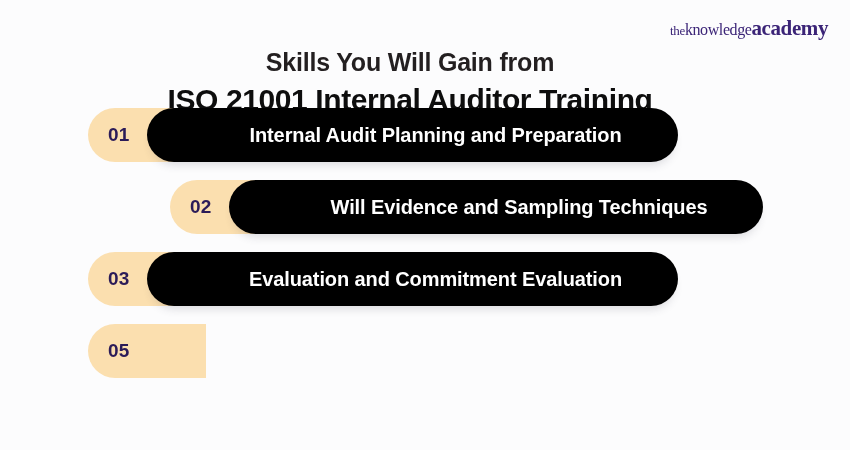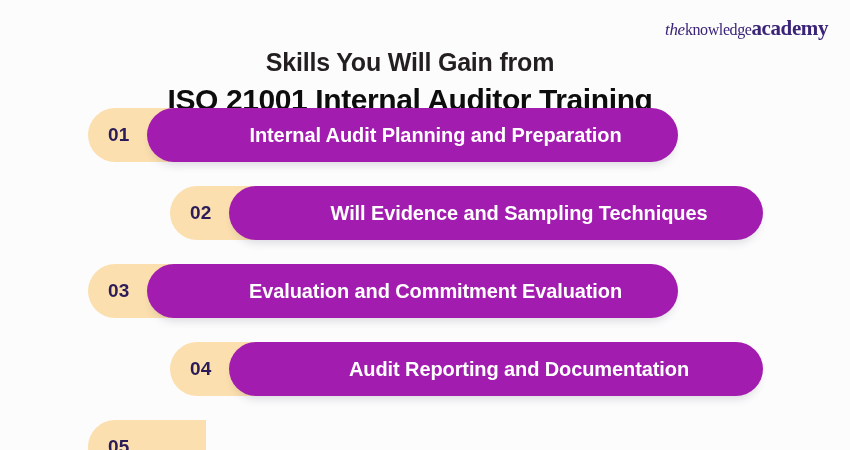--- a/index.html
+++ b/index.html
@@ -19,22 +19,21 @@
   .logo {
     position: absolute;
     top: 18px;
     right: 22px;
     font-family: "Liberation Serif", serif;
     color: #3b2477;
     white-space: nowrap;
     line-height: 1;
   }
   .logo .the {
-    font-style: italic;
-    font-size: 17px;
+    font-size: 13px;
     letter-spacing: -0.3px;
     margin-top: 36px;
   }
   .logo .knowledge {
     font-size: 16px;
     letter-spacing: -0.4px;
   }
   .logo .academy {
     font-size: 21px;
     font-weight: 700;
@@ -72,21 +71,21 @@
   
   .rows {
     position: absolute;
     top: 108px;
     left: 0;
     width: 850px;
   }
   .row {
     position: relative;
     height: 64px;
-    margin-bottom: 14px;
+    margin-bottom: 8px;
   }
   .row.indent .row-inner {
     margin-left: 170px;
   }
   .row.flush .row-inner {
     margin-left: 88px;
   }
   .row-inner {
     position: relative;
     height: 54px;
@@ -112,21 +111,21 @@
     letter-spacing: 0.3px;
     padding-left: 20px;
   }
 
   
   .pill {
     position: absolute;
     left: 59px;
     top: 0;
     height: 54px;
-    background: #a21caf;
+    background: #000000;
     border-radius: 27px;
     z-index: 2;
     display: flex;
     align-items: center;
     justify-content: center;
     box-shadow: 0 7px 9px -4px rgba(60, 60, 80, 0.17);
   }
   .pill.w-long  { width: 531px; }
   .pill.w-long2 { width: 534px; }
   .pill.w-mid   { width: 531px; }
@@ -183,30 +182,20 @@
     <div class="row-inner">
       <div class="badge">
         <span class="num">03</span>
       </div>
       <div class="pill w-mid">
         <span class="label">Evaluation and Commitment Evaluation</span>
       </div>
     </div>
   </div>
 
-  <div class="row indent">
-    <div class="row-inner">
-      <div class="badge">
-        <span class="num">04</span>
-      </div>
-      <div class="pill w-mid2">
-        <span class="label">Audit Reporting and Documentation</span>
-      </div>
-    </div>
-  </div>
 
   <div class="row flush">
     <div class="row-inner">
       <div class="badge">
         <span class="num">05</span>
       </div>
     </div>
   </div>
 
 </div>

